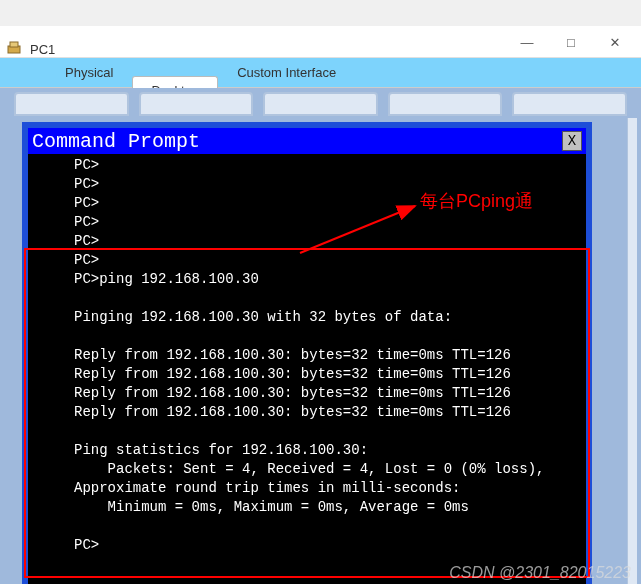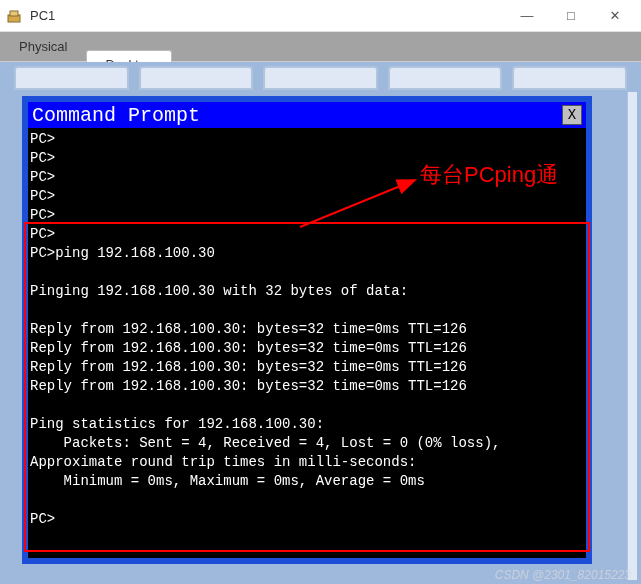--- a/index.html
+++ b/index.html
@@ -7,42 +7,44 @@
     width: 641px; height: 584px;
     background: #f0f0f0;
     font-family: "Segoe UI", sans-serif;
     position: relative;
     overflow: hidden;
   }
   .titlebar {
     height: 32px;
     background: #ffffff;
     display: flex;
-    align-items: center;
+    align-items: flex-end;
     padding: 0 4px;
     border-bottom: 1px solid #e0e0e0;
+    margin-top: 26px;
   }
   .titlebar-icon {
     width: 20px; height: 20px;
     margin-right: 6px;
     display: flex; align-items: center; justify-content: center;
   }
   .titlebar-text { font-size: 13px; color: #333; flex: 1; }
   .win-controls { display: flex; }
   .win-btn {
     width: 44px; height: 30px;
     display: flex; align-items: center; justify-content: center;
     color: #555; font-size: 13px;
   }
   .tabbar {
     height: 30px;
-    background: #a3a3a3;
+    background: #7dd3fc;
     display: flex;
     border-bottom: 1px solid #ccc;
     font-size: 13px;
+    padding-left: 46px;
   }
   .tab {
     padding: 6px 18px;
     border: 1px solid transparent;
     border-bottom: none;
     cursor: pointer;
     color: #333;
   }
   .tab.active {
     background: #ffffff;
@@ -103,43 +105,44 @@
   .cmd-body {
     background: #000;
     color: #fff;
     font-family: "Courier New", monospace;
     font-size: 14px;
     line-height: 19px;
     padding: 2px 2px 8px 2px;
     white-space: pre;
     position: relative;
     min-height: 430px;
+    margin-left: 44px;
   }
   .red-box {
     position: absolute;
     border: 2px solid #ff0000;
     pointer-events: none;
   }
   .annotation {
     position: absolute;
     color: #ff0000;
-    font-size: 22px;
+    font-size: 18px;
     font-family: "Microsoft YaHei", sans-serif;
     line-height: 22px;
     text-align: left;
   }
   .arrow-svg {
     position: absolute;
     pointer-events: none;
   }
   .watermark {
     position: absolute;
     bottom: 2px; right: 10px;
     color: rgba(220,220,220,0.7);
-    font-size: 12px;
+    font-size: 16px;
     font-style: italic;
     font-family: sans-serif;
   }
   .desktop-right-edge {
     position: absolute;
     right: 4px; top: 30px; bottom: 4px; width: 10px;
     background: #dfe8f4;
     border-left: 1px solid #b0c4de;
   }
 </style>
@@ -157,20 +160,21 @@
   <div class="win-controls">
     <div class="win-btn">—</div>
     <div class="win-btn">□</div>
     <div class="win-btn">✕</div>
   </div>
 </div>
 
 <div class="tabbar">
   <div class="tab">Physical</div>
   <div class="tab active">Desktop</div>
+  <div class="tab">Custom Interface</div>
 </div>
 
 <div class="desktop-area">
   <div class="desktop-icon-strip">
     <div></div>
       <div></div>
       <div></div>
       <div></div>
       <div></div>
   </div>

